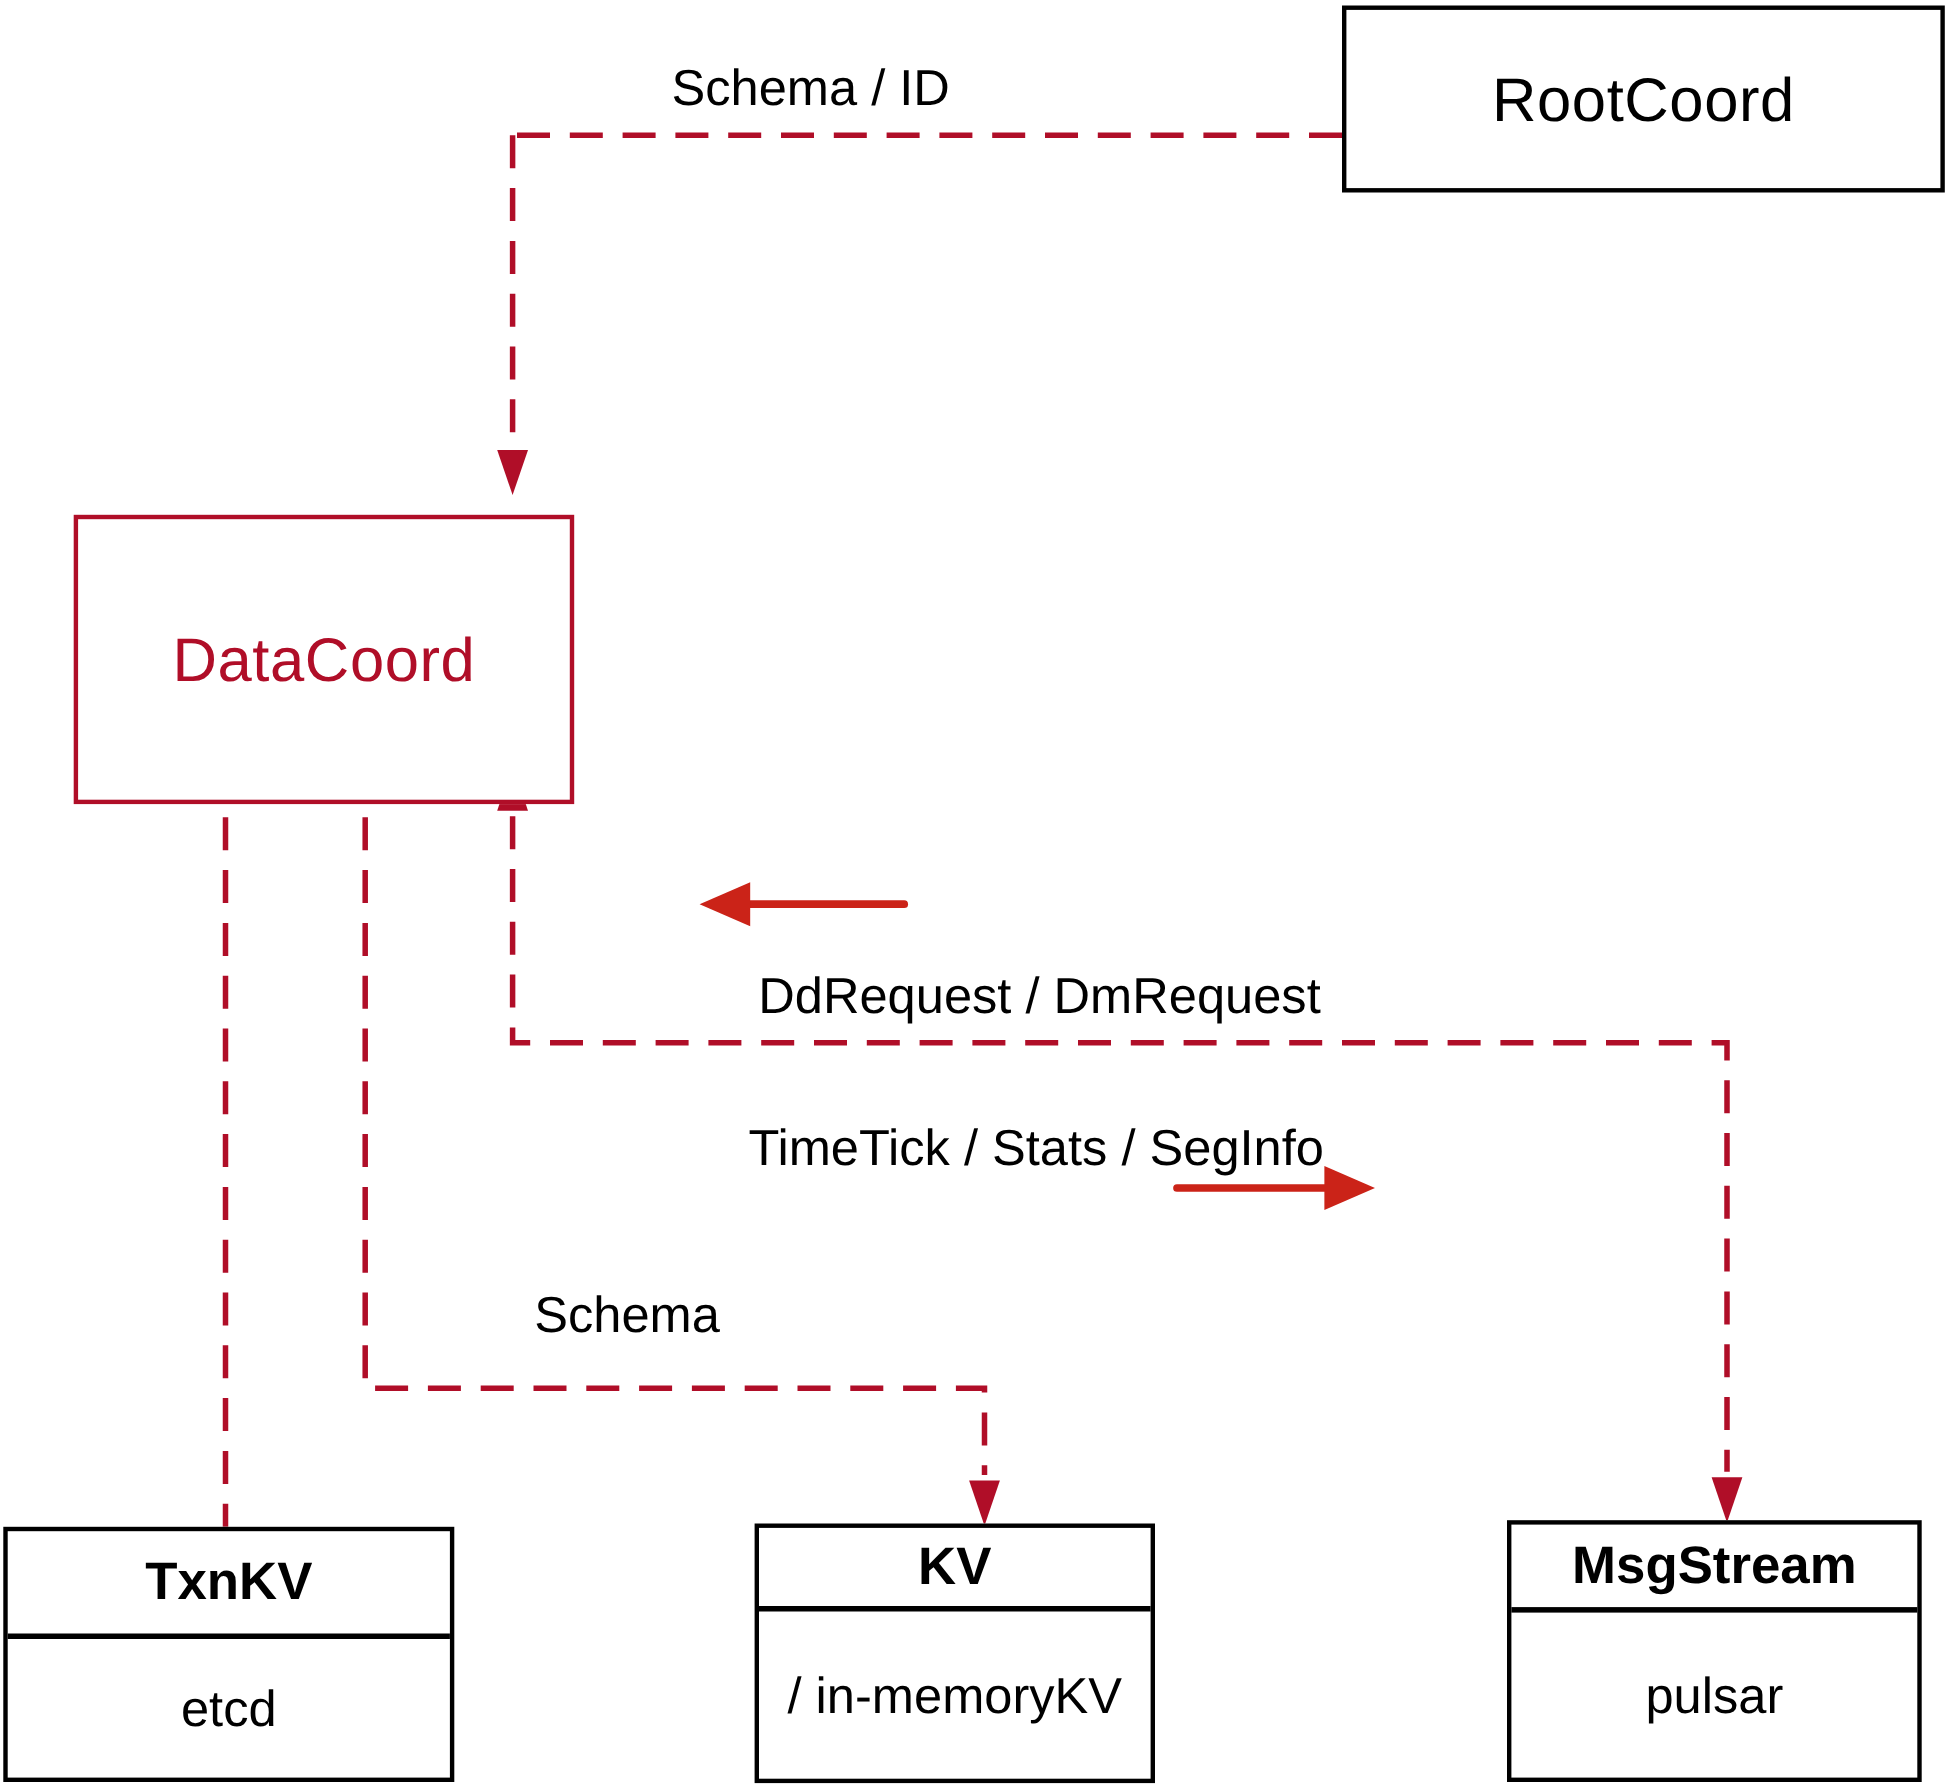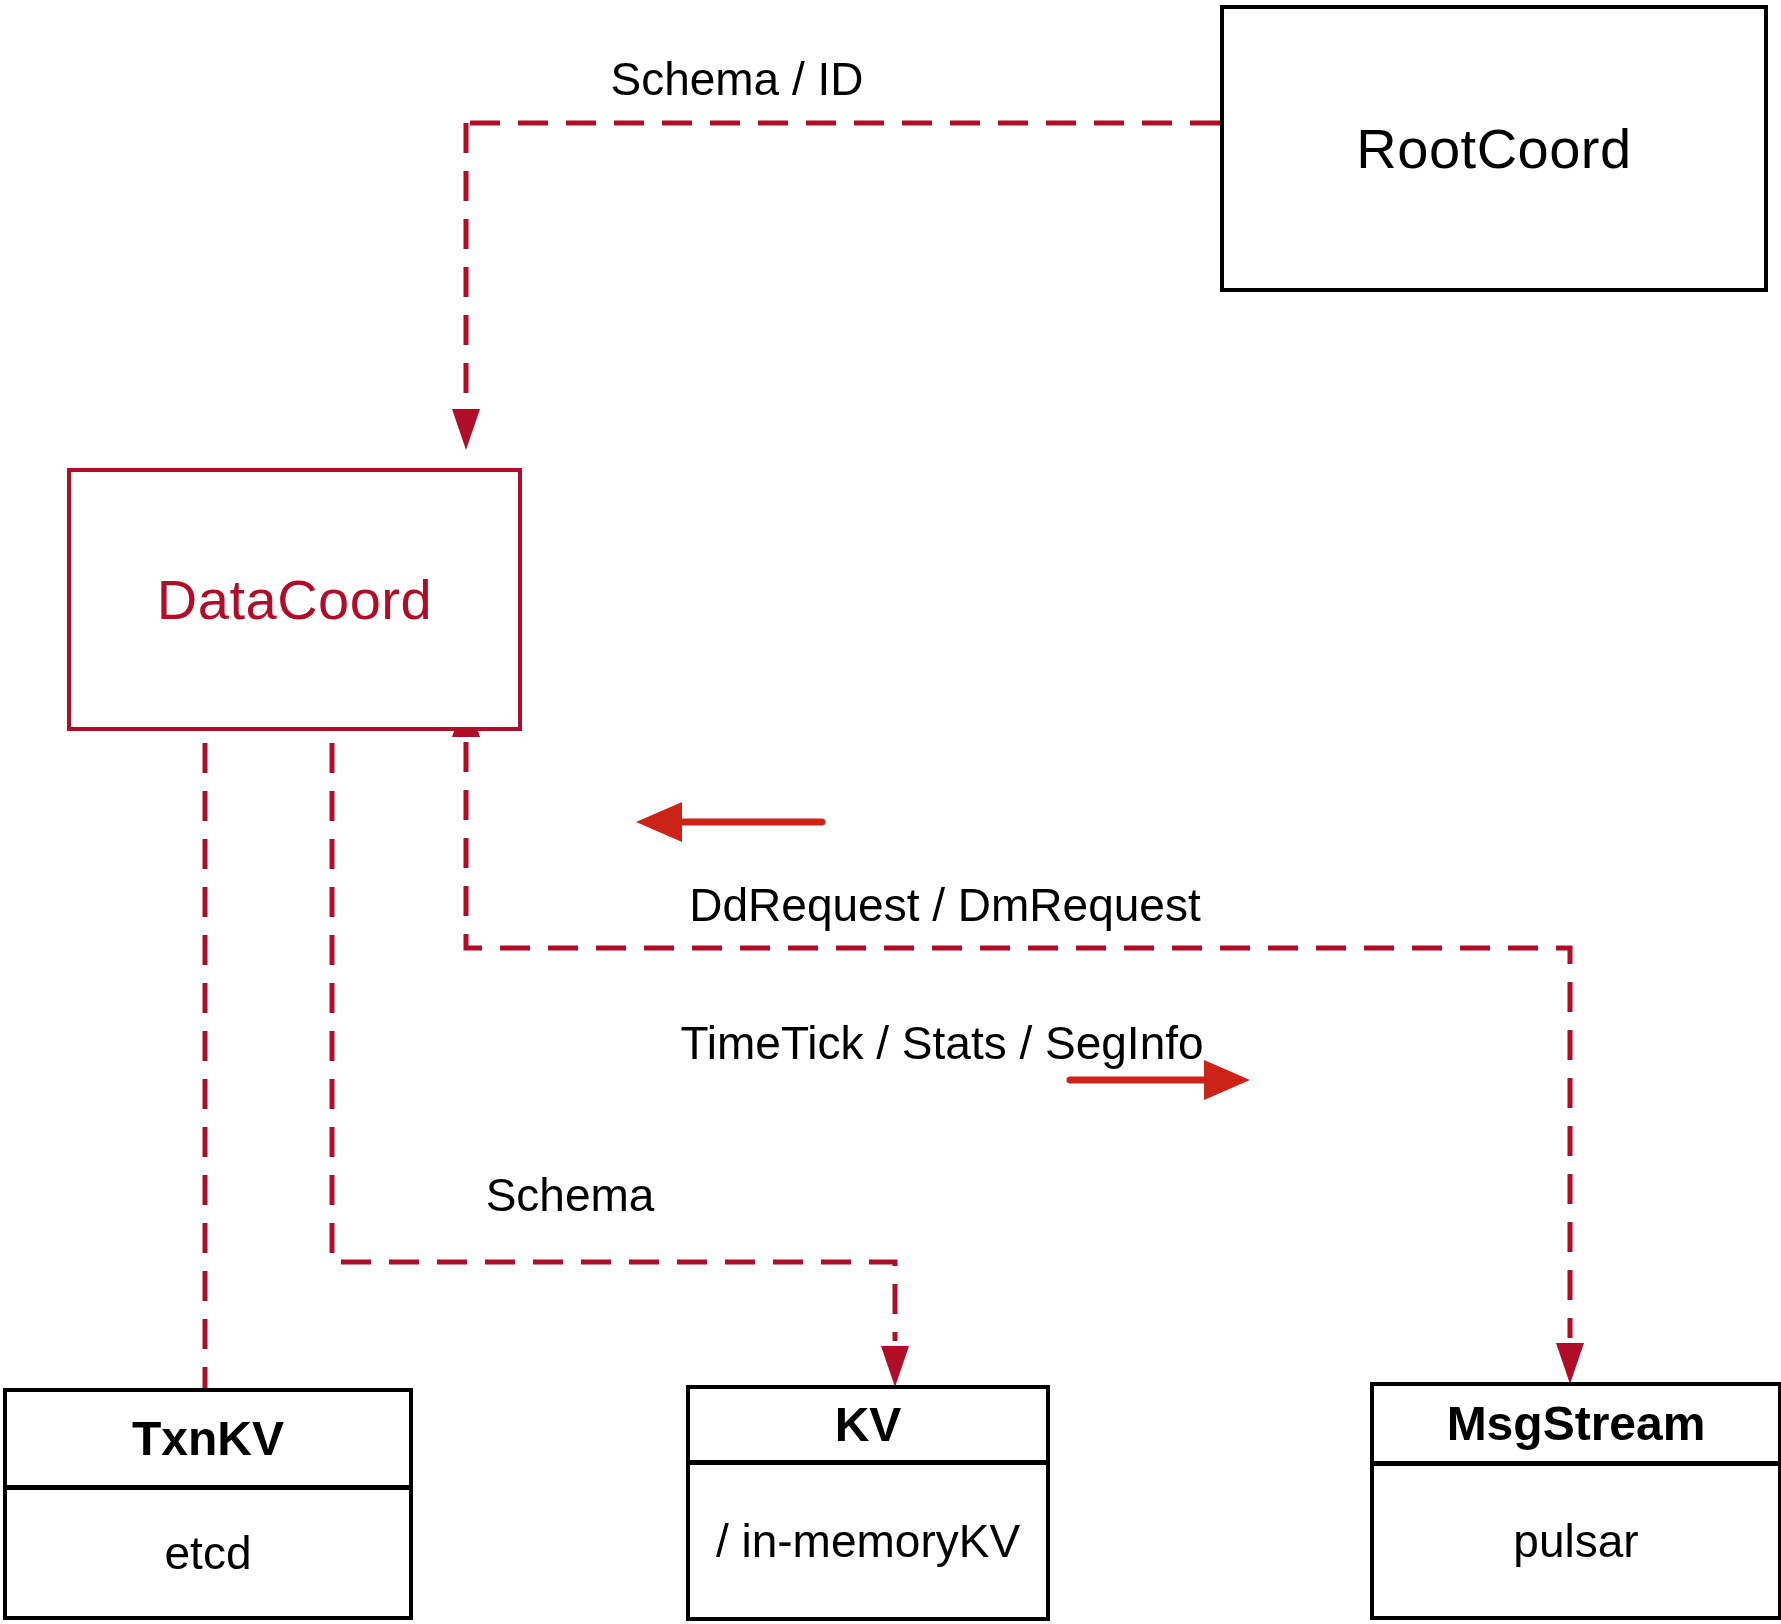--- a/index.html
+++ b/index.html
@@ -86,21 +86,21 @@
     <polygon class="head" points="466,695 452,737 480,737"></polygon>
     <polygon class="head" points="1570,1384 1556,1343 1584,1343"></polygon>
 
     <line class="arrow-shaft" x1="822" y1="822" x2="682" y2="822"></line>
     <polygon class="arrow-head" points="636,822 682,802 682,842"></polygon>
 
     <line class="arrow-shaft" x1="1070" y1="1080" x2="1206" y2="1080"></line>
     <polygon class="arrow-head" points="1250,1080 1204,1060 1204,1100"></polygon>
   </svg>
 
-  <div class="box black" style="left:1220px;top:5px;width:548px;height:287px;">
+  <div class="box black" style="left:1220px;top:5px;width:548px;height:170px;">
     <div class="box-title">RootCoord</div>
   </div>
 
   <div class="box red" style="left:67px;top:468px;width:455px;height:263px;">
     <div class="box-title">DataCoord</div>
   </div>
 
   <div class="tbox" style="left:3px;top:1388px;width:410px;height:232px;">
     <div class="tbox-header" style="height:98px;">TxnKV</div>
     <div class="tbox-body">
@@ -108,21 +108,21 @@
     </div>
   </div>
 
   <div class="tbox" style="left:686px;top:1385px;width:364px;height:236px;">
     <div class="tbox-header" style="height:76px;">KV</div>
     <div class="tbox-body">
       <div>/ in-memoryKV</div>
     </div>
   </div>
 
-  <div class="tbox" style="left:1370px;top:1382px;width:412px;height:238px;">
+  <div class="tbox" style="left:1370px;top:1382px;width:377px;height:238px;">
     <div class="tbox-header" style="height:80px;">MsgStream</div>
     <div class="tbox-body">
       <div>pulsar</div>
     </div>
   </div>
 
   <div class="edge-label" style="left:737px;top:52px;">Schema / ID</div>
 
   <div class="edge-label" style="left:945px;top:878px;">DdRequest / DmRequest</div>
 

